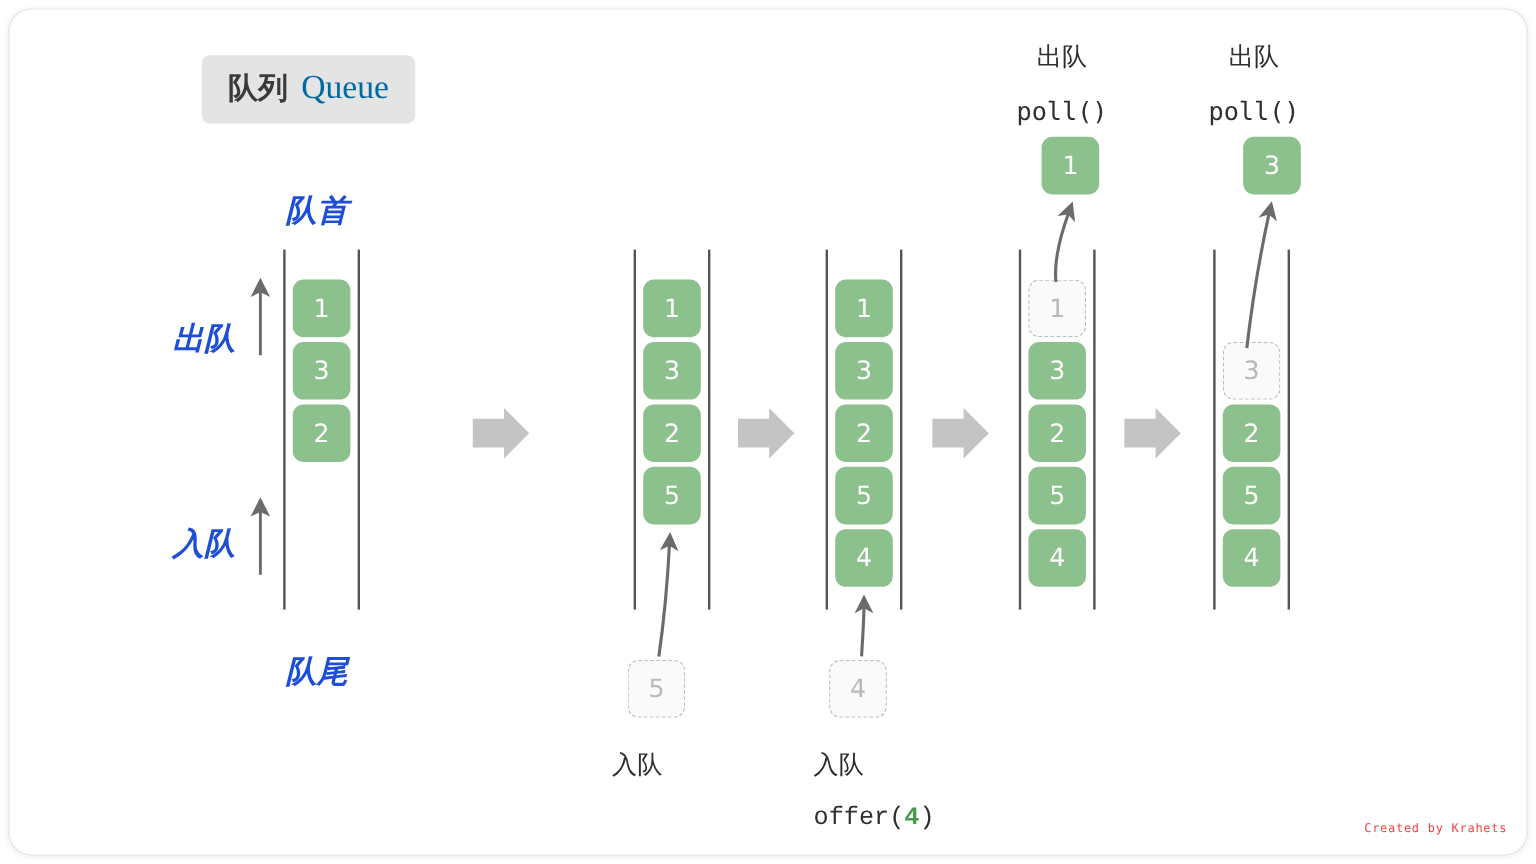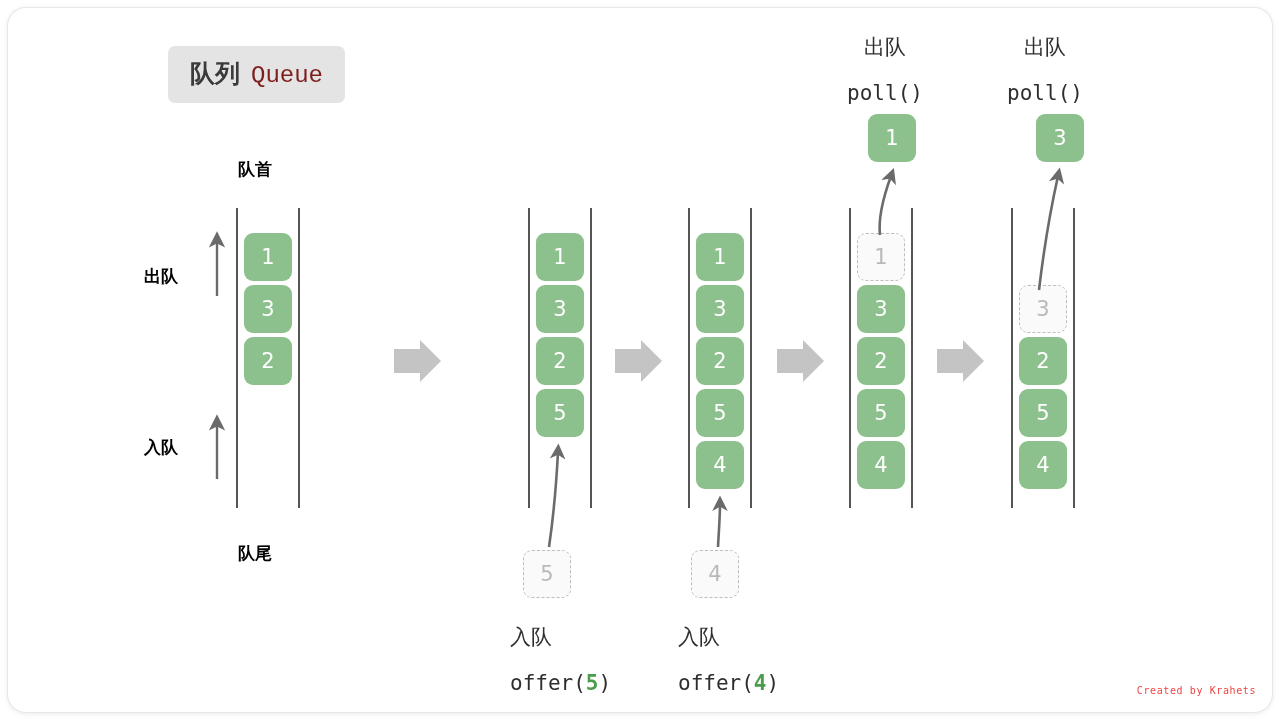--- a/index.html
+++ b/index.html
@@ -42,33 +42,34 @@
     white-space: nowrap;
     text-align: right;
   }
   #title-badge .zh {
     font-size: 25px;
     font-weight: bold;
     color: #3a3a3a;
     font-family: "DejaVu Sans", "Liberation Sans", sans-serif;
   }
   #title-badge .en {
-    font-size: 24px;
-    color: #7f1d1d;
-    font-family: Liberation Mono, monospace;
+    font-size: 28px;
+    color: #0369a1;
+    font-family: Liberation Serif, serif;
   }
 
   
   .cn-bold {
     position: absolute;
     font-family: "DejaVu Sans", "Liberation Sans", sans-serif;
-    font-size: 17px;
+    font-size: 26px;
     font-weight: bold;
-    color: #000000;
-    white-space: nowrap;
+    color: #1d4ed8;
+    white-space: nowrap;
+    font-style: italic;
   }
   .cn-plain {
     font-family: "DejaVu Sans", "Liberation Sans", sans-serif;
     font-size: 21px;
     color: #2e2e2e;
     white-space: nowrap;
   }
   .mono-plain {
     font-family: "DejaVu Sans Mono", "Liberation Mono", monospace;
     font-size: 21px;
@@ -152,25 +153,24 @@
     <div class="cn-plain">出队</div>
     <div class="mono-plain">poll()</div>
   </div>
   <div class="op-caption" style="left:980px; top:30px; width:130px;">
     <div class="cn-plain">出队</div>
     <div class="mono-plain">poll()</div>
   </div>
 
   <div class="op-caption" style="left:470px; top:620px; width:200px; text-align:left;">
     <div class="cn-plain" style="padding-left:40px;">入队</div>
-    <div class="mono-plain" style="padding-left:40px;"><span>offer(</span><span class="arg">5</span><span>)</span></div>
   </div>
   <div class="op-caption" style="left:638px; top:620px; width:200px; text-align:left;">
     <div class="cn-plain" style="padding-left:40px;">入队</div>
-    <div class="mono-plain" style="padding-left:40px;"><span>offer(</span><span class="arg">4</span><span>)</span></div>
+    <div class="mono-plain" style="padding-left:40px;font-family:Liberation Mono, monospace;"><span>offer(</span><span class="arg">4</span><span>)</span></div>
   </div>
 
   <div class="cell" style="left:868px; top:114px;">1</div>
   <div class="cell" style="left:1036px; top:114px;">3</div>
 
   <div class="cell ghost" style="left:523px; top:550px;">5</div>
   <div class="cell ghost" style="left:691px; top:550px;">4</div>
 
   <div>
     <div class="rail" style="left:236px; top:208px; height:300px;"></div>

